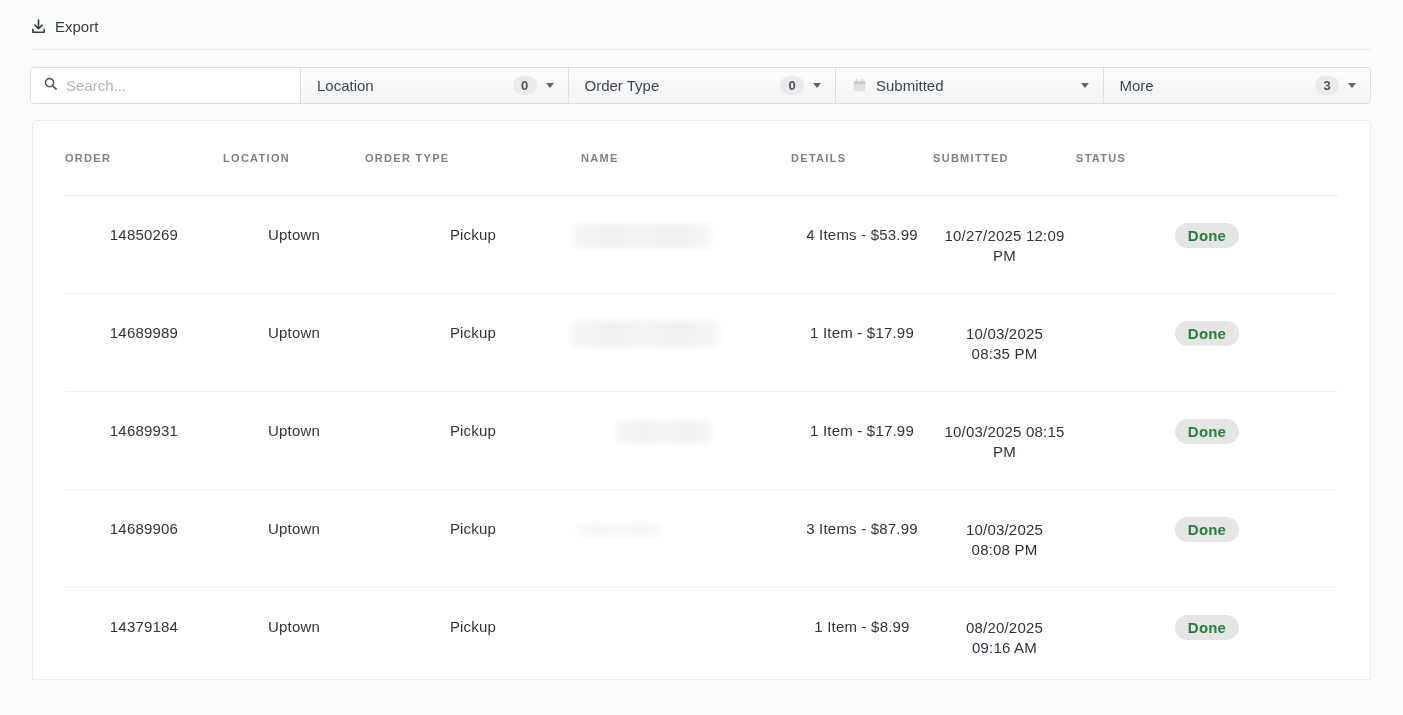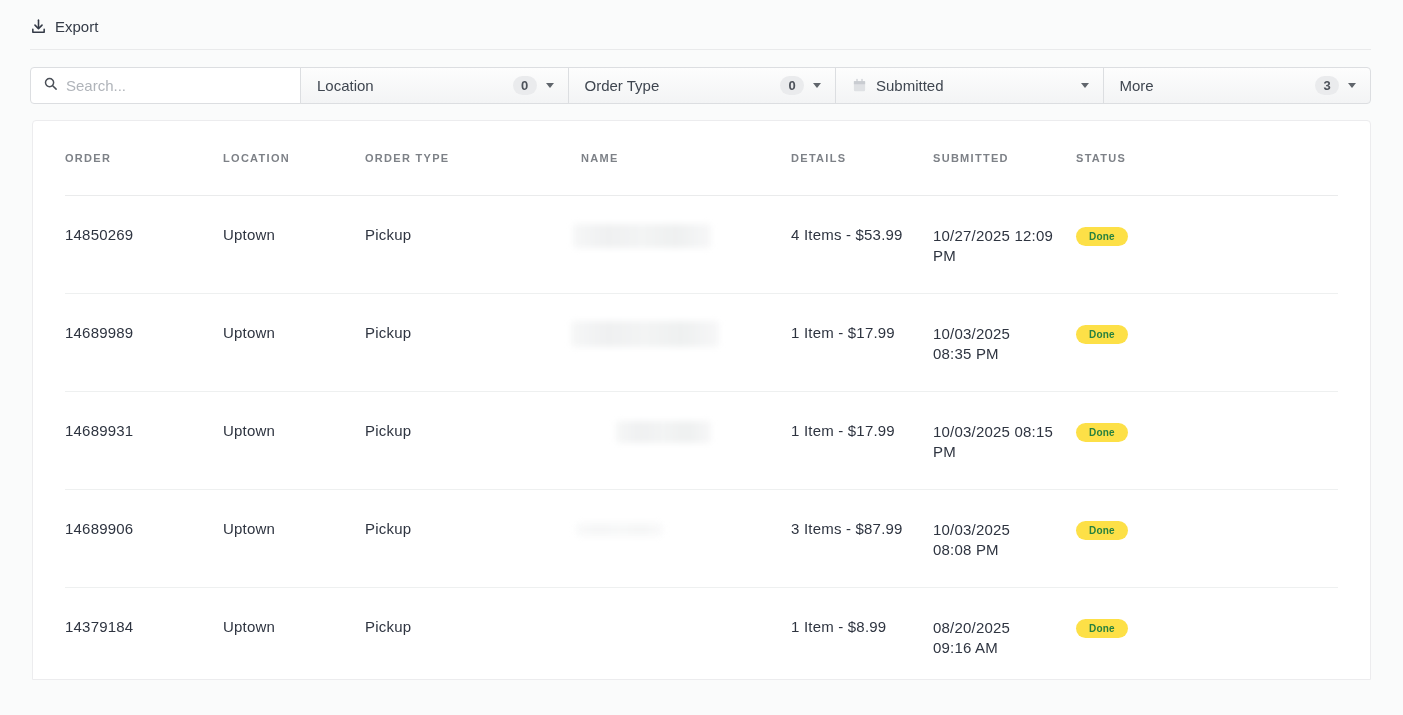--- a/index.html
+++ b/index.html
@@ -74,27 +74,28 @@
   }
   .thead-row {
     height:75px; align-items:center; border-bottom:1px solid #eaebec;
   }
   .th {
     font-size:11px; font-weight:700; letter-spacing:1.3px; color:#7d8187;
   }
   .trow {
     height:98px; padding-top:30px; align-items:start;
     border-bottom:1px solid #eef0f0;
+    text-align:center;
   }
   .trow:last-child { border-bottom:none; }
   .td { font-size:15px; color:#2e3440; letter-spacing:.2px; }
   .td .line { white-space:nowrap; line-height:20px; }
   .status-badge {
-    display:inline-block; background:#fde047; color:#27813f;
-    font-size:10px; font-weight:700; letter-spacing:.2px;
+    display:inline-block; background:#e5e5e5; color:#27813f;
+    font-size:15px; font-weight:700; letter-spacing:.2px;
     border-radius:13px; padding:4px 13px; margin-top:-3px;
   }
 
   
   .name-redacted {
     background:linear-gradient(90deg,#f6f7f7,#eff0f1,#f3f4f4,#eef0f0,#f7f7f8);
     filter:blur(3px); border-radius:2px;
   }
   .trow:nth-child(1) .name-redacted { width:111px; height:18px; margin-left:5px; margin-top:1px; }
   .trow:nth-child(2) .name-redacted { width:138px; height:24px; margin-left:-8px; margin-top:-2px; }

